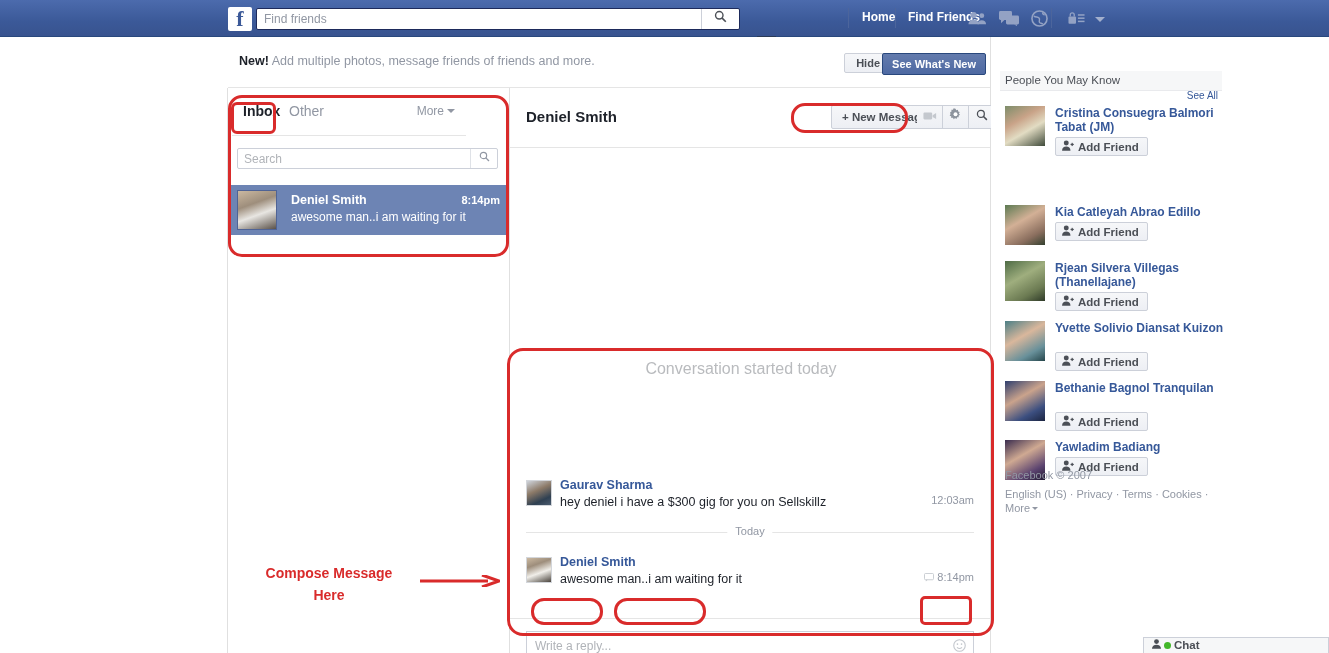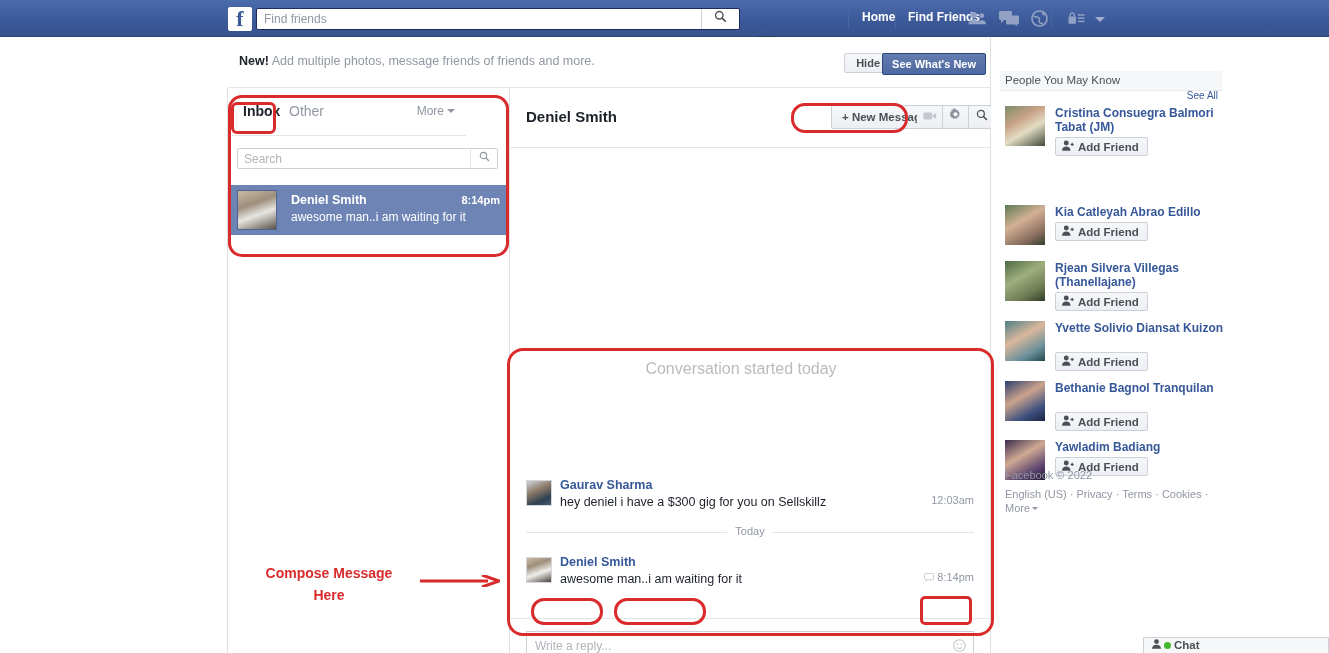--- a/index.html
+++ b/index.html
@@ -485,21 +485,21 @@
               <circle cx="4.6" cy="3.3" r="2.7" fill="#4b4f56"></circle>
               <path d="M0 11.6c0-2.8 2-4.4 4.6-4.4s4.6 1.6 4.6 4.4z" fill="#4b4f56"></path>
               <rect x="9.3" y="4.2" width="3.5" height="1.3" fill="#4b4f56"></rect>
               <rect x="10.4" y="3.1" width="1.3" height="3.5" fill="#4b4f56"></rect>
             </svg></span>
         <span>Add Friend</span>
       </div>
     </div>
   </div>
 
-  <div class="fb-copy">Facebook © 2022</div>
+  <div class="fb-copy">Facebook © 2007</div>
   <div class="fb-links">
     <a>English (US)</a> ·
     <a>Privacy</a> ·
     <a>Terms</a> ·
     <a>Cookies</a> ·
     <a>More</a><span style="display:inline-block;border-left:3px solid transparent;border-right:3px solid transparent;border-top:3px solid #9197a3;vertical-align:2px;margin-left:2px;"></span>
   </div>
 
   <div class="chatbar">
     <div class="lbl">

